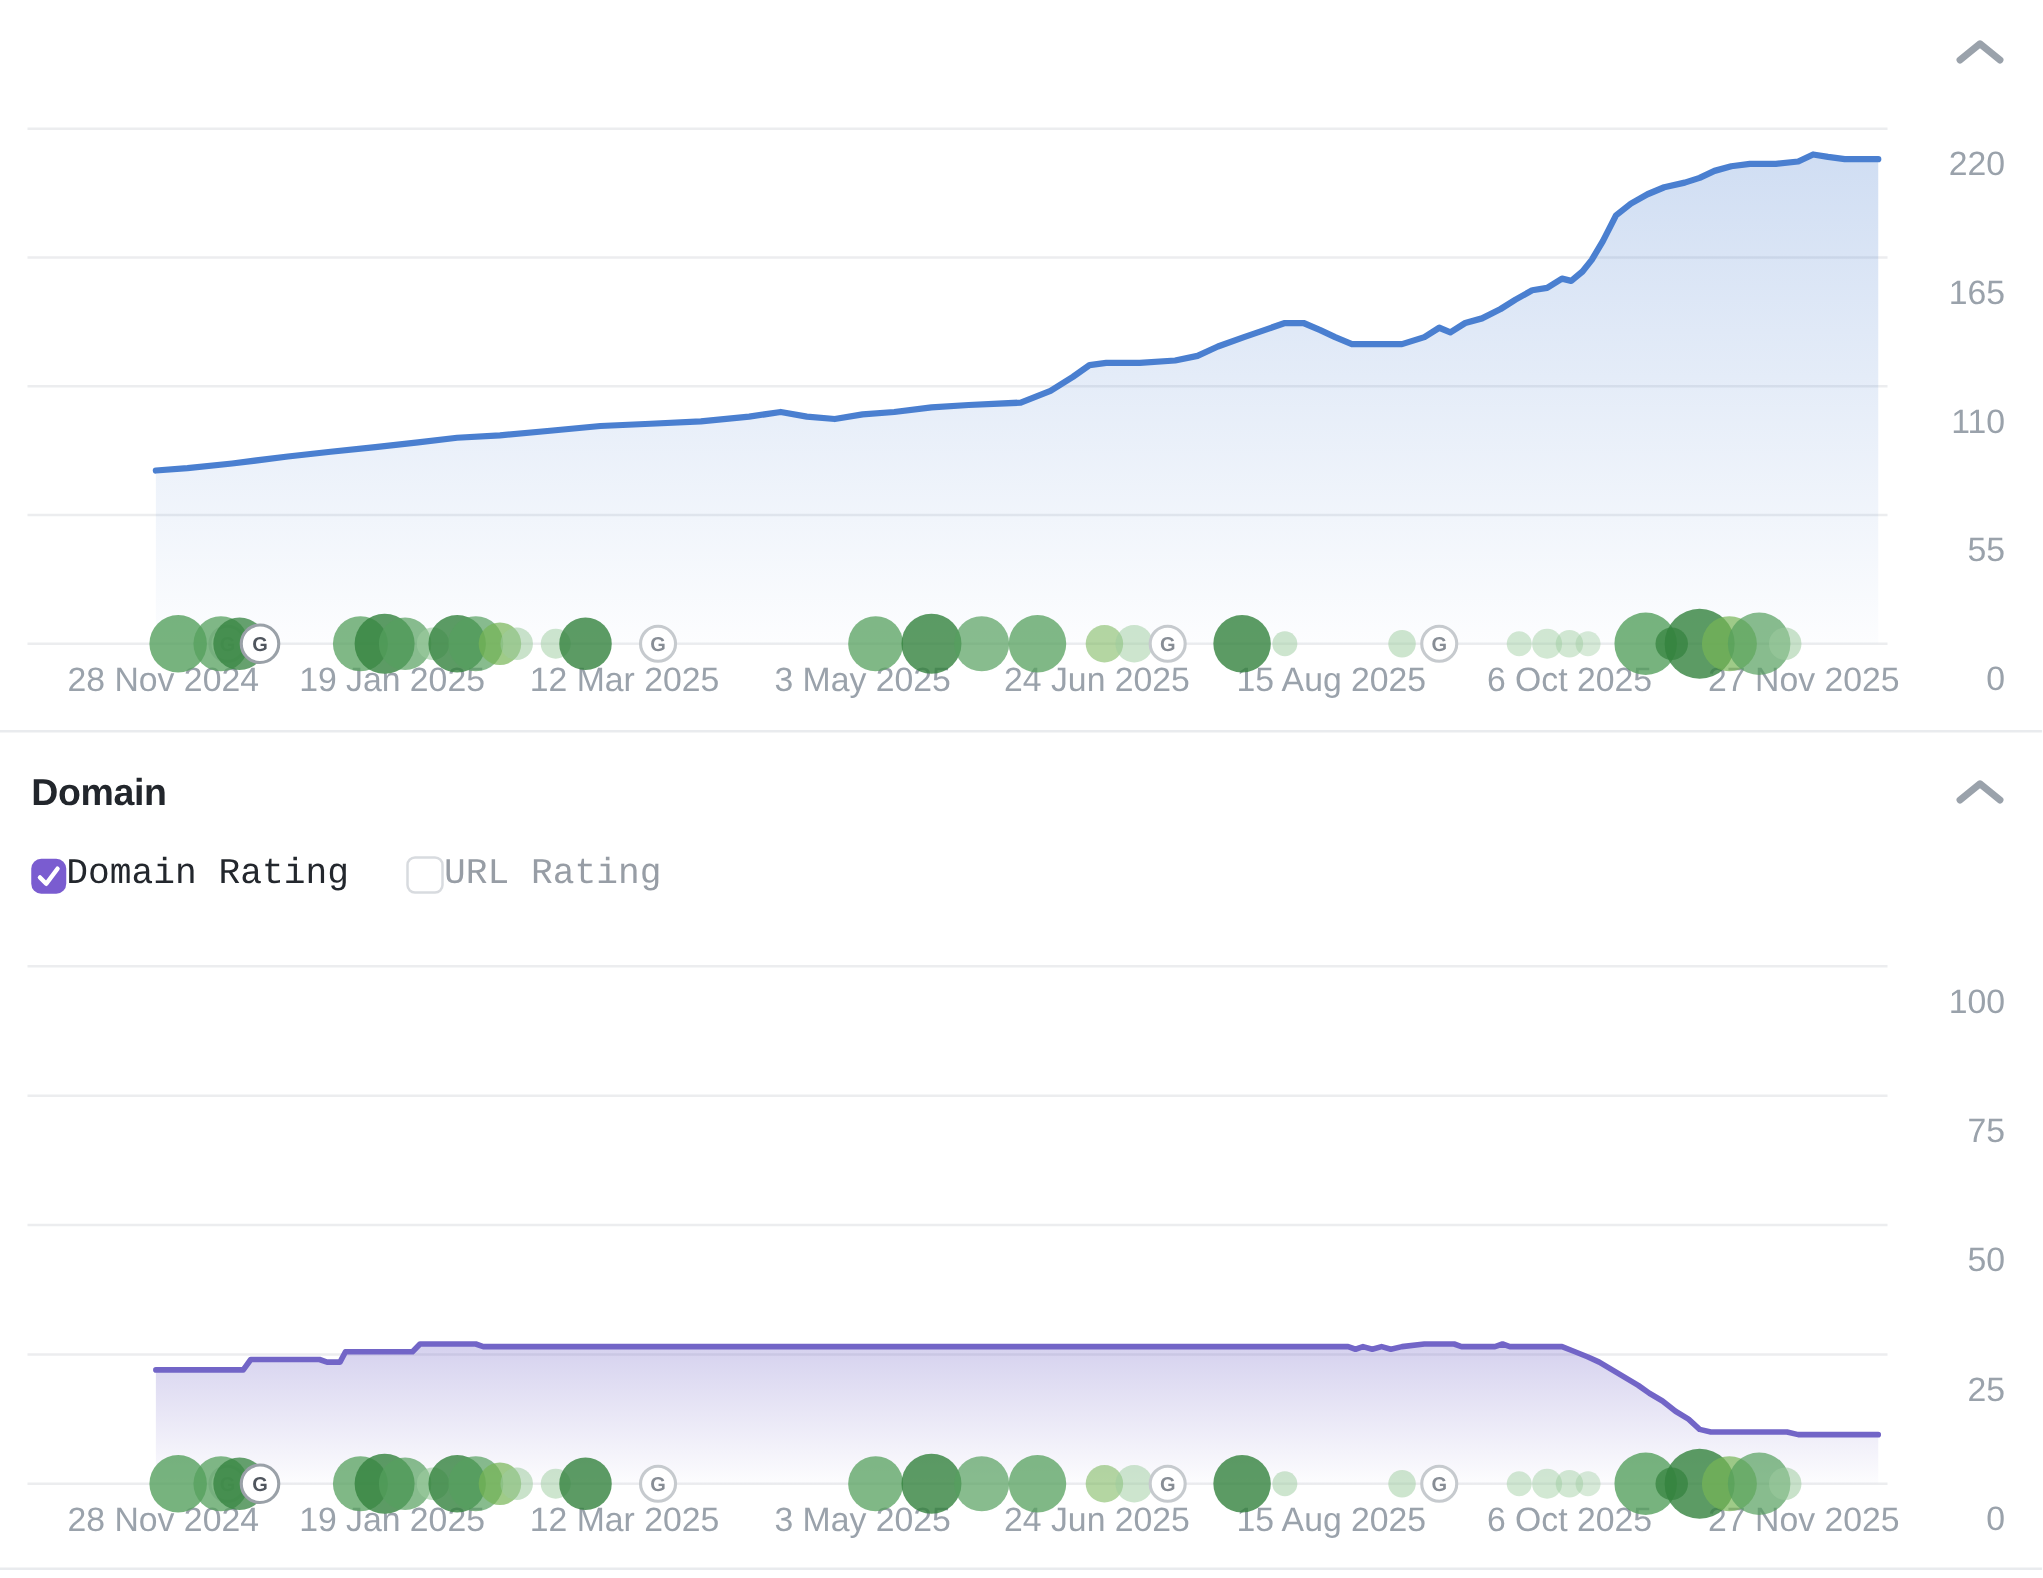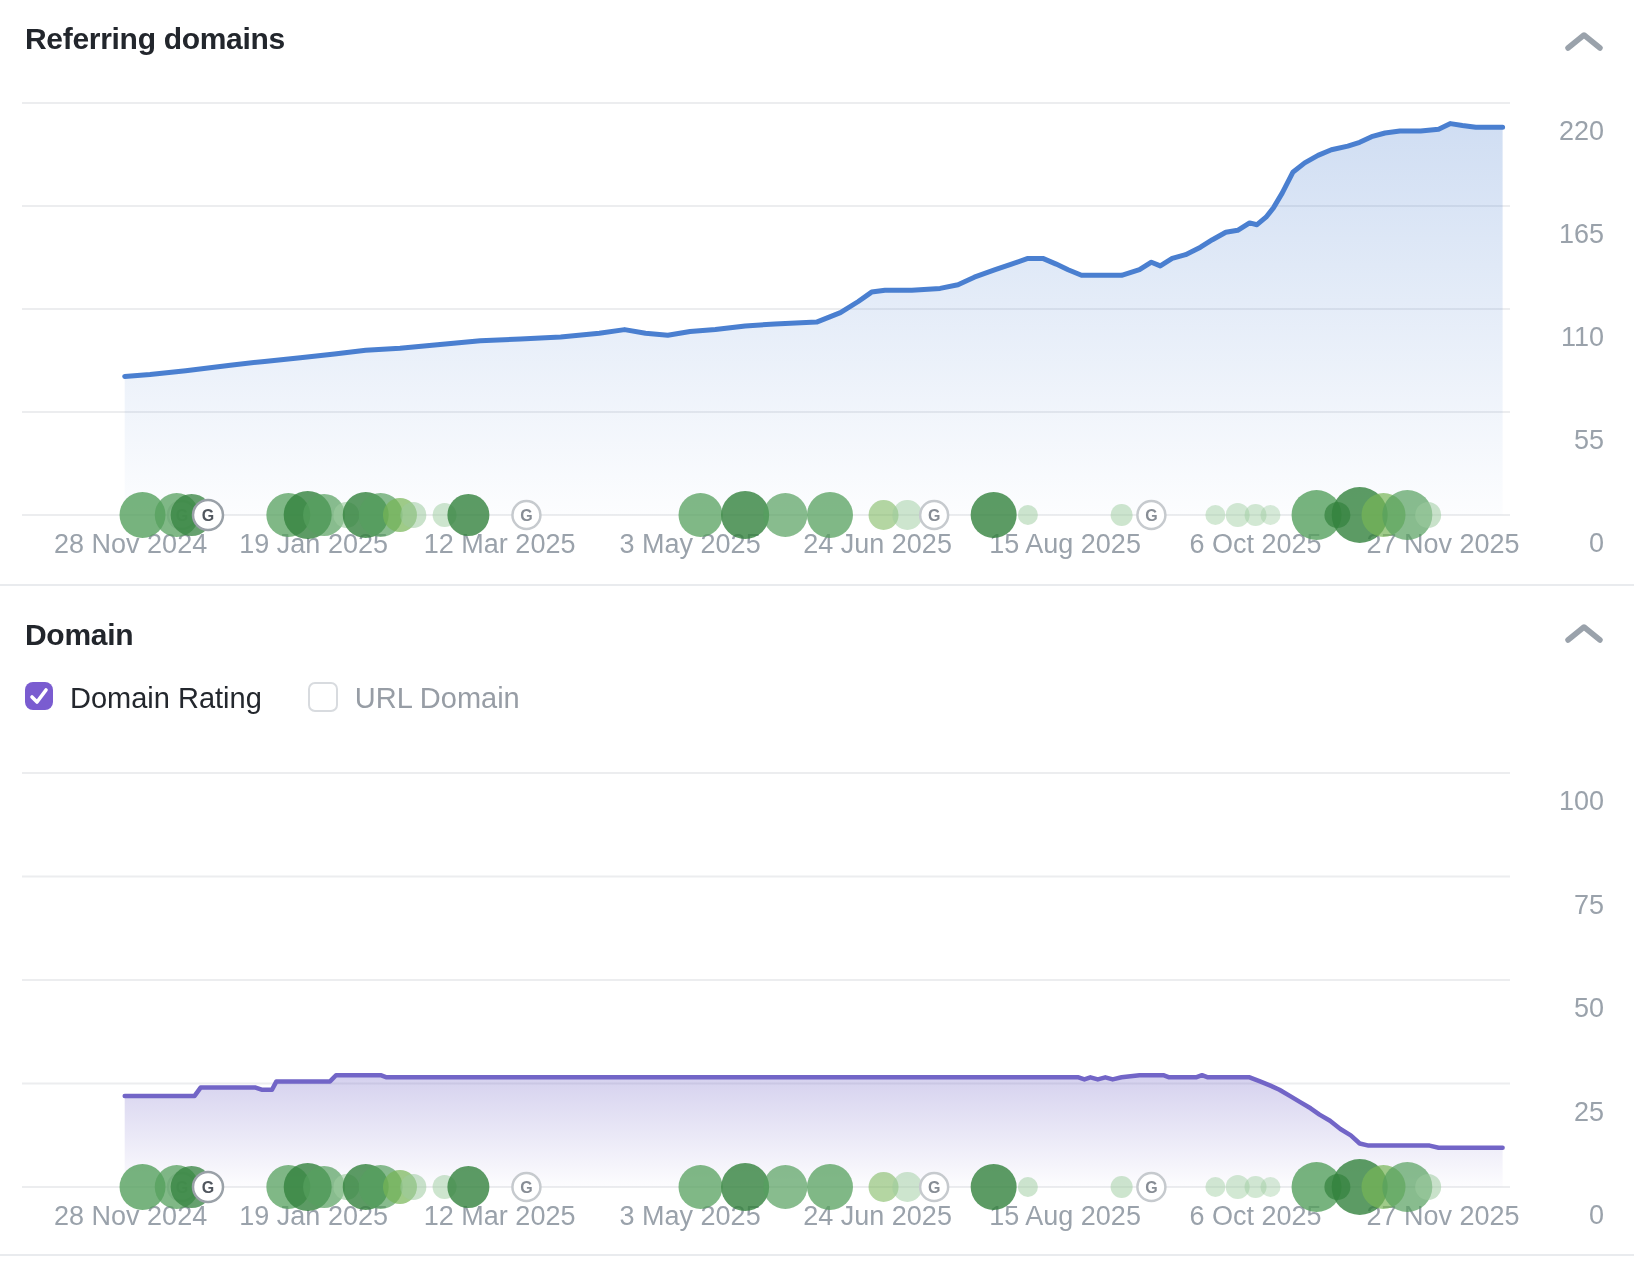--- a/index.html
+++ b/index.html
@@ -24,38 +24,37 @@
   #collapse-rating{top:616px;}
   .divider{
     position:absolute;left:0;width:1634px;height:2px;background:#e9ebee;
   }
   #divider-1{top:584px;}
   #divider-2{top:1254px;}
   .controls{
     position:absolute;left:25px;top:682px;
     display:flex;align-items:center;gap:46px;
   }
-  .control{display:flex;align-items:flex-start;gap:17px;cursor:pointer;}
+  .control{display:flex;align-items:flex-end;gap:0;cursor:pointer;font-family:Liberation Mono, monospace;}
   .cb{width:28px;height:28px;border-radius:8px;flex:0 0 auto;
       display:flex;align-items:center;justify-content:center;}
   .cb.checked{background:#7a5cd0;}
   .cb.unchecked{background:#ffffff;border:2px solid #d8dbdf;width:26px;height:26px;border-radius:7px;}
   .control-label{font-size:29px;color:#23272d;}
   .control-label.muted{color:#979da5;}
   .chart-host{position:absolute;left:0;width:1634px;}
   #chart0{top:90px;height:480px;}
   #chart1{top:740px;height:502px;}
   svg{display:block;font-family:inherit;}
 </style>
 </head>
 <body>
 
 <div class="page">
 
-  <h2 class="panel-title" id="title-rd">Referring domains</h2>
   <button class="collapse-btn" id="collapse-rd">
     <svg width="44" height="26" viewBox="0 0 44 26">
       <polyline points="6,20 22,7 38,20" fill="none" stroke="#9aa2ab" stroke-width="5.5" stroke-linecap="round" stroke-linejoin="round"></polyline>
     </svg>
   </button>
 
   <div class="chart-host" id="chart0">
       <svg width="1634" height="480" viewBox="0 0 1634 480">
         <defs>
           <linearGradient id="grad0" gradientUnits="userSpaceOnUse" x1="0" y1="33.60000000000002" x2="0" y2="425">
@@ -151,21 +150,21 @@
     <div class="control">
       <span class="cb checked" style="background: rgb(122, 92, 208);">
         <svg width="28" height="28" viewBox="0 0 28 28">
           <polyline points="7,15 12,20 21,8" fill="none" stroke="#ffffff" stroke-width="3.6" stroke-linecap="round" stroke-linejoin="round"></polyline>
         </svg>
       </span>
       <span class="control-label">Domain Rating</span>
     </div>
     <div class="control">
       <span class="cb unchecked"></span>
-      <span class="control-label muted">URL Domain</span>
+      <span class="control-label muted">URL Rating</span>
     </div>
   </div>
 
   <div class="chart-host" id="chart1">
       <svg width="1634" height="502" viewBox="0 0 1634 502">
         <defs>
           <linearGradient id="grad1" gradientUnits="userSpaceOnUse" x1="0" y1="335.22" x2="0" y2="447">
             <stop offset="0" stop-color="#7265c7" stop-opacity="0.3"></stop>
             <stop offset="1" stop-color="#7265c7" stop-opacity="0.015"></stop>
           </linearGradient>

